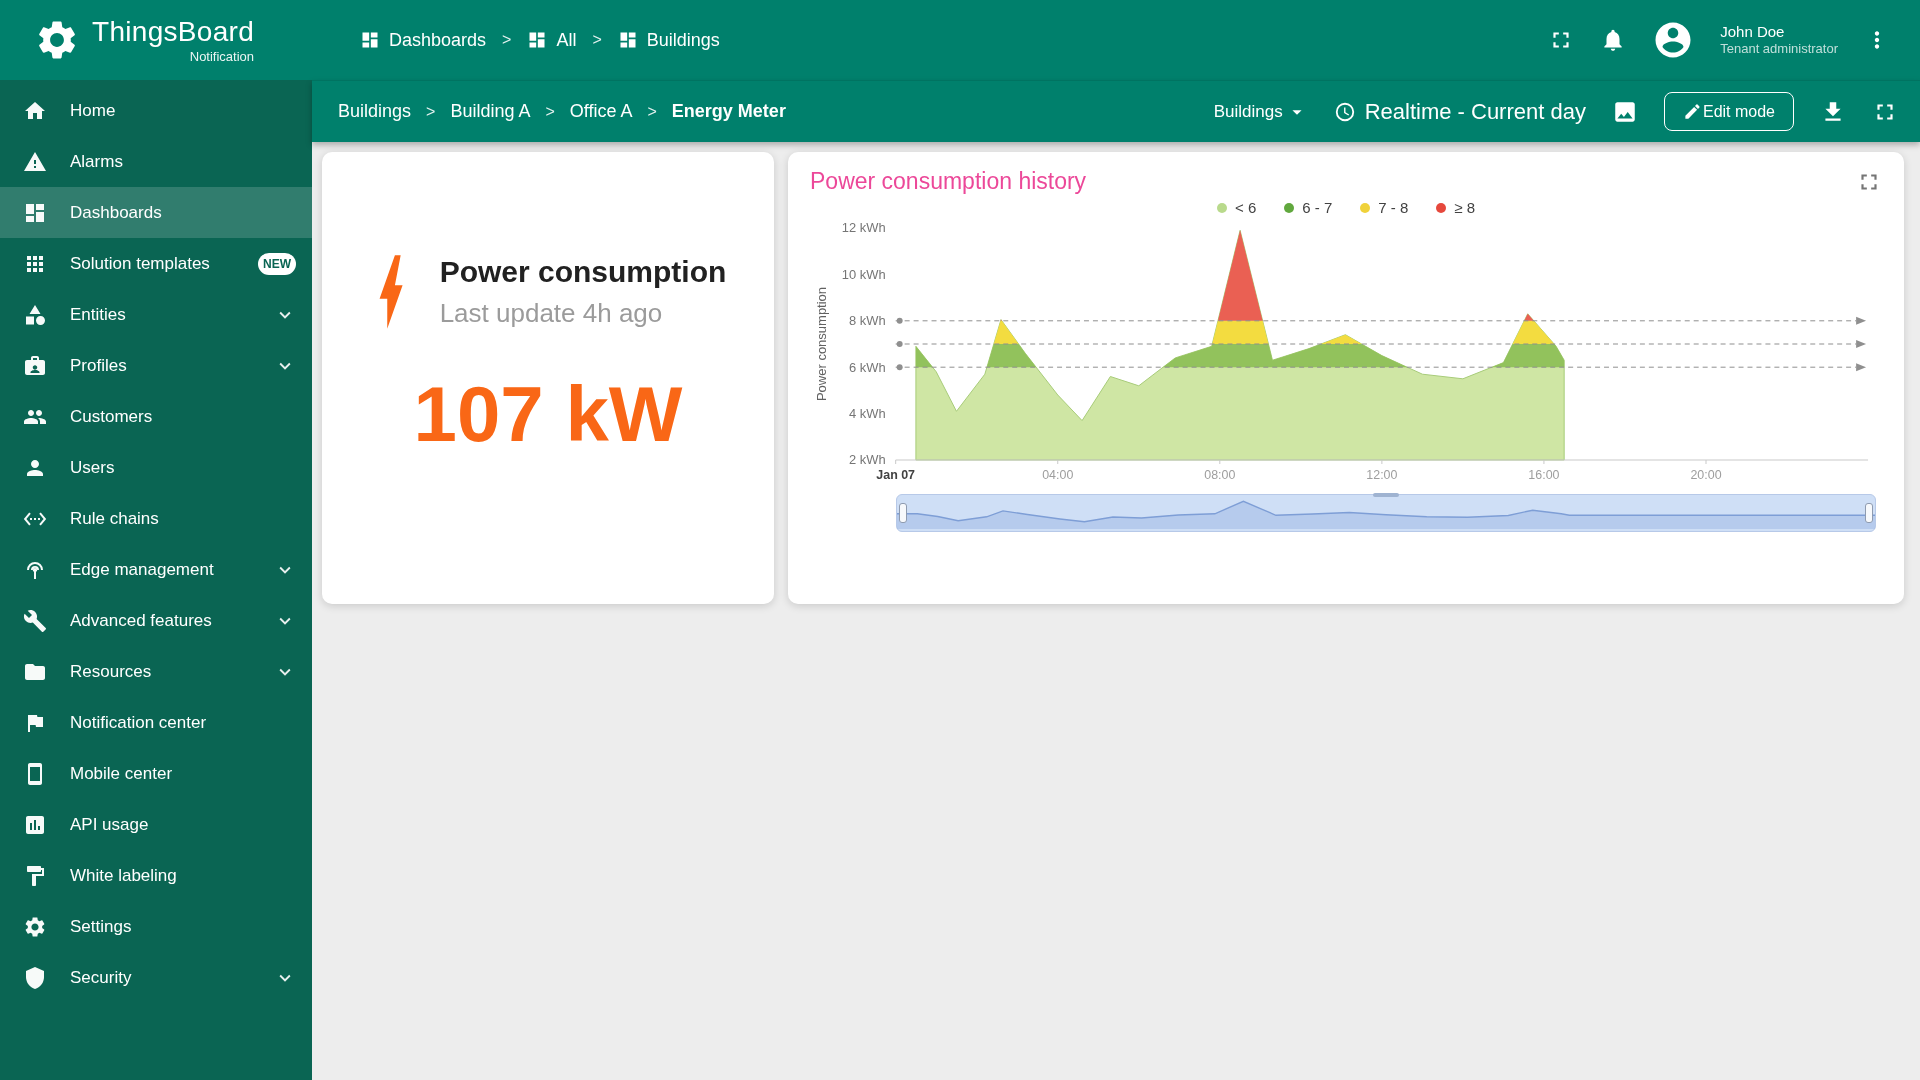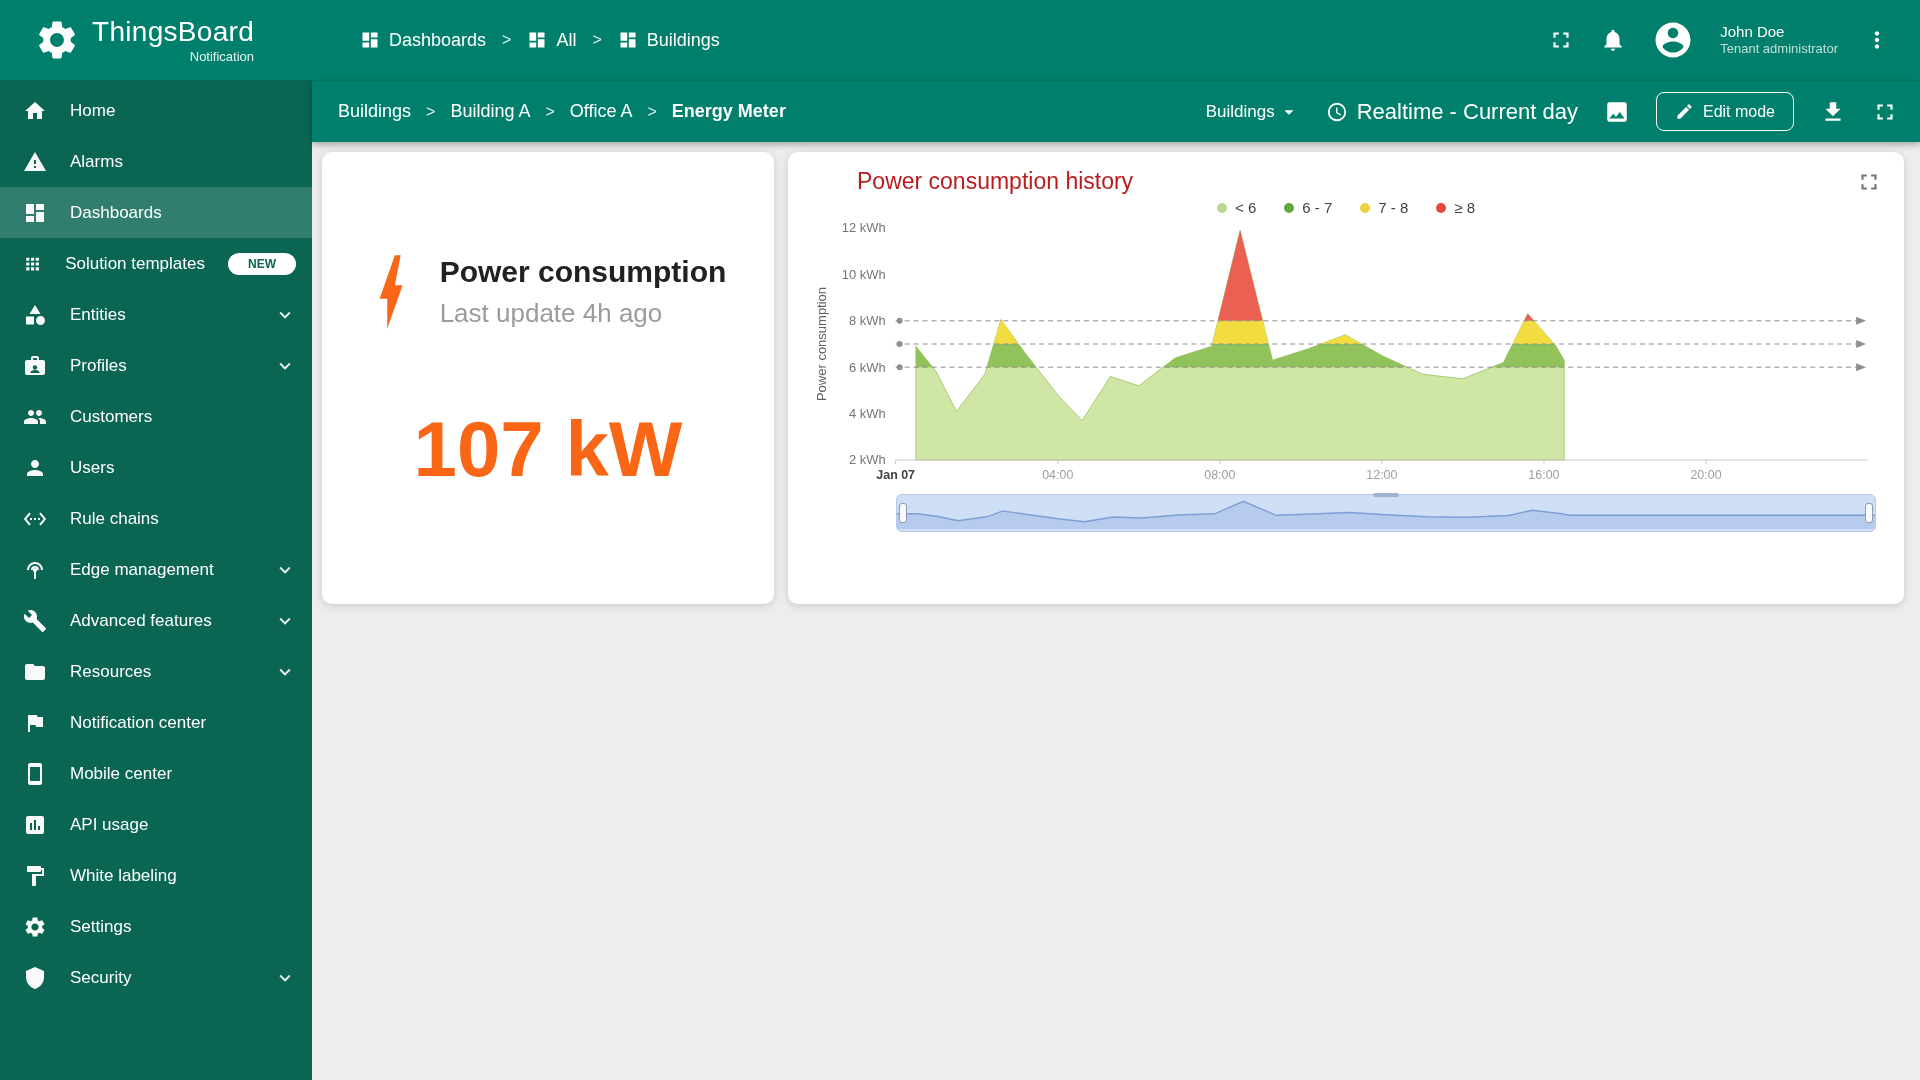--- a/index.html
+++ b/index.html
@@ -22,51 +22,51 @@
   
   .layout { display:flex; height:1000px; }
   .sidebar { width:312px; flex-shrink:0; background:#0a6553; color:#fff; padding-top:5px; overflow:hidden; }
   .main-col { flex:1; display:flex; flex-direction:column; min-width:0; }
 
   
   .nav-item { height:51px; display:flex; align-items:center; gap:23px; padding:0 16px 0 23px; font-size:17px; cursor:pointer; }
   .nav-item.active { background:rgba(255,255,255,.16); }
   .nav-icon { width:24px; height:24px; display:inline-flex; opacity:.97; }
   .nav-label { flex:1; white-space:nowrap; }
-  .badge { background:#fff; color:#0a6553; font-size:12px; font-weight:bold; padding:4px 20px; border-radius:12px; }
+  .badge { background:#fff; color:#0a6553; font-size:12px; font-weight:bold; padding:4px 5px; border-radius:12px; }
   .chev { width:22px; height:22px; display:inline-flex; opacity:.9; }
 
   
   .toolbar { height:62px; background:#00806c; color:#fff; display:flex; align-items:center;
              padding:0 22px 0 26px; border-top:1px solid rgba(0,0,0,.10);
              box-shadow:0 3px 6px rgba(0,0,0,.28); position:relative; z-index:3; }
   .dash-crumbs { display:flex; align-items:center; font-size:18px; }
   .dash-crumb { cursor:pointer; }
   .dash-crumb.current { font-weight:bold; }
   .dash-sep { margin:0 15px; opacity:.9; font-size:16px; }
   .toolbar-actions { margin-left:auto; display:flex; align-items:center; gap:26px; }
   .state-select { display:flex; align-items:center; gap:3px; font-size:17px; cursor:pointer; }
   .timewindow { display:flex; align-items:center; gap:9px; font-size:22px; cursor:pointer; }
-  .edit-btn { display:flex; align-items:center; gap:9px; background:transparent; color:#fff;
+  .edit-btn { display:flex; align-items:center; gap:1px; background:transparent; color:#fff;
               border:1.5px solid #fff; border-radius:8px; padding:9px 18px; font-size:16px;
               font-family:inherit; cursor:pointer; }
 
   
   .content { flex:1; padding:10px 16px 0 10px; display:flex; gap:14px; align-items:flex-start; }
   .card { background:#fff; border-radius:10px; box-shadow:0 2px 8px rgba(0,0,0,.15); }
   .card-power { width:452px; height:452px; }
   .power-head { display:flex; justify-content:center; align-items:center; gap:24px; padding-top:100px; }
   .bolt { width:46px; height:80px; display:inline-flex; color:#f96716; }
   .power-title { font-size:30px; font-weight:bold; color:#212121; }
   .power-sub { font-size:26px; color:#9b9b9b; margin-top:9px; }
-  .power-value { text-align:center; margin-top:72px; font-size:78px; font-weight:bold; color:#f96716; }
+  .power-value { text-align:center; margin-top:37px; font-size:78px; font-weight:bold; color:#f96716; }
 
   .card-history { flex:1; height:452px; display:flex; flex-direction:column; padding:16px 22px 16px; min-width:0; }
   .hist-head { display:flex; justify-content:space-between; align-items:center; }
-  .hist-title { font-size:23px; color:#b91c1c; font-weight:500;margin-left:47px; }
+  .hist-title { font-size:23px; color:#ec4899; font-weight:500; }
   .legend { display:flex; justify-content:center; align-items:center; gap:28px; margin-top:4px; font-size:15px; color:#424242; }
   .legend-item { display:flex; align-items:center; cursor:pointer; }
   .dot { width:10px; height:10px; border-radius:50%; display:inline-block; margin-right:8px; }
   #chart { width:100%; height:268px; margin-top:2px; font-family:"Liberation Sans", sans-serif; }
 
   .brush { position:relative; height:38px; margin:8px 6px 0 86px; background:#cfdff6;
            border:1px solid #b7c9e8; border-radius:6px; cursor:grab; }
   .brush svg { position:absolute; left:0; top:0; width:100%; height:100%; }
   .handle { position:absolute; top:50%; transform:translateY(-50%); width:8px; height:20px;
             background:#f7f9fc; border:1px solid #8e9bb0; border-radius:3px; cursor:ew-resize; }

